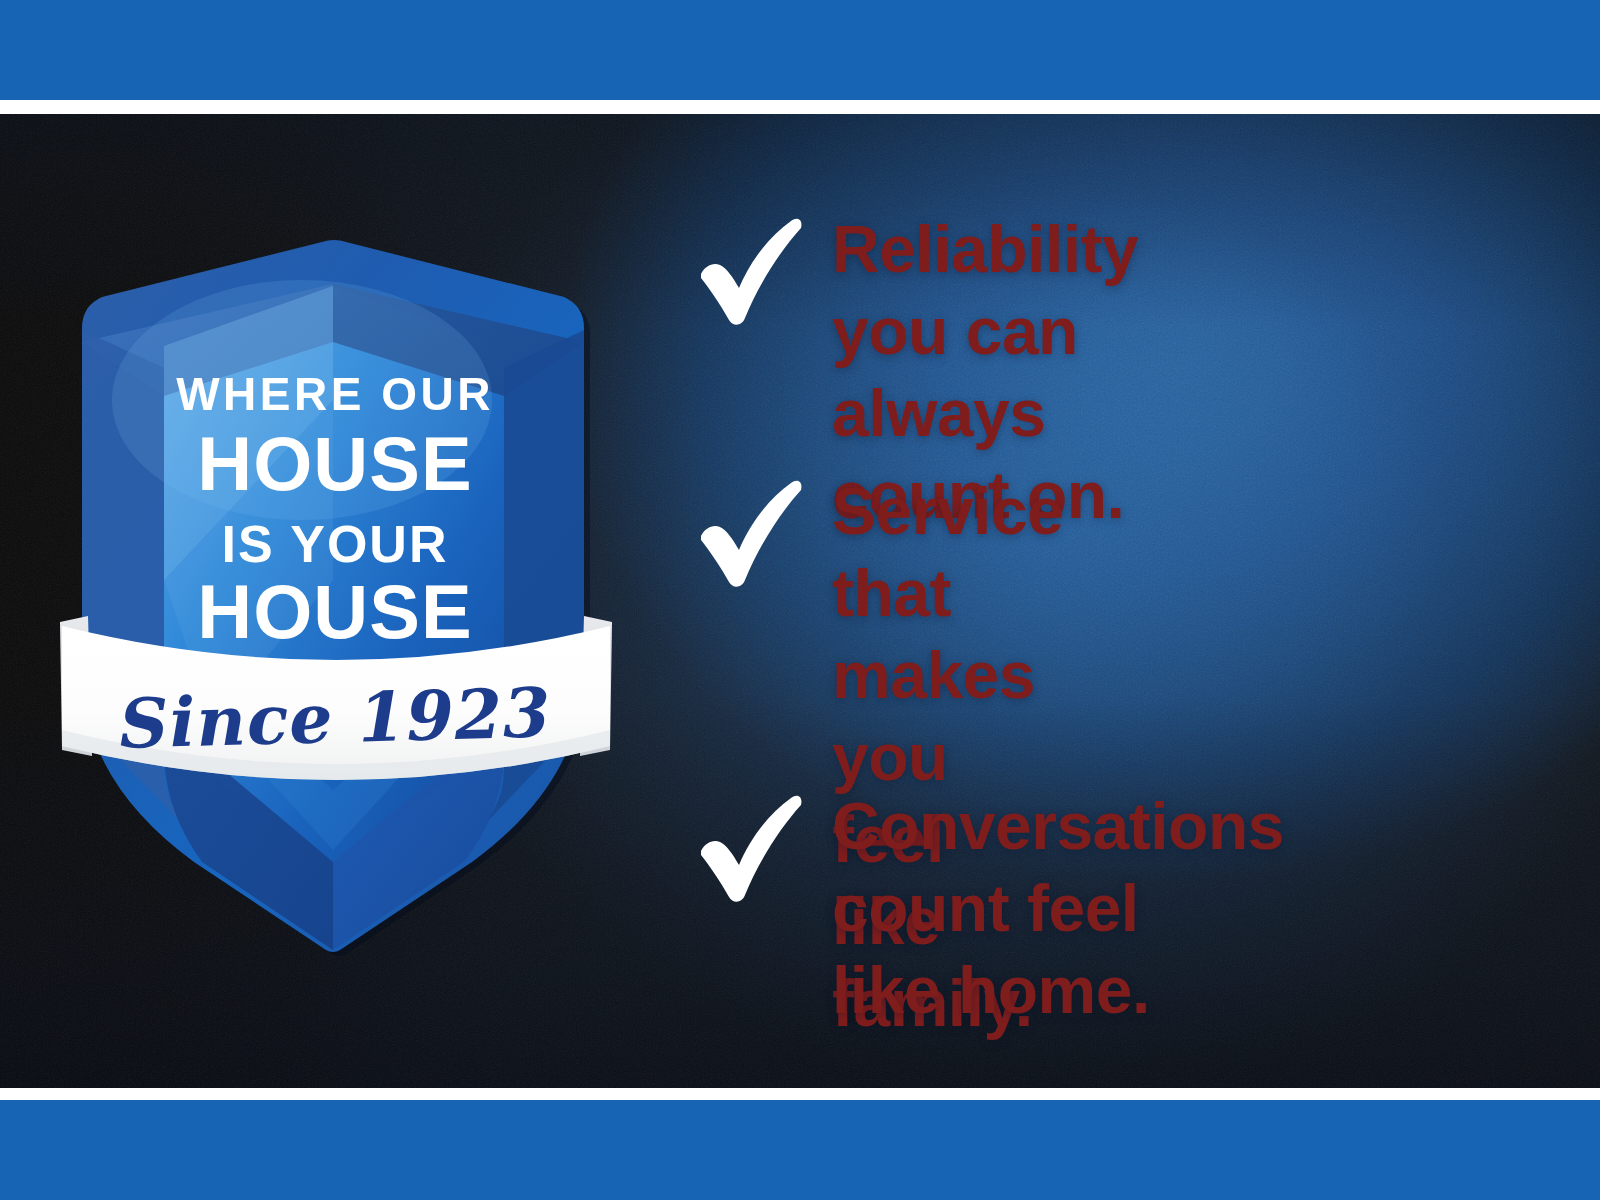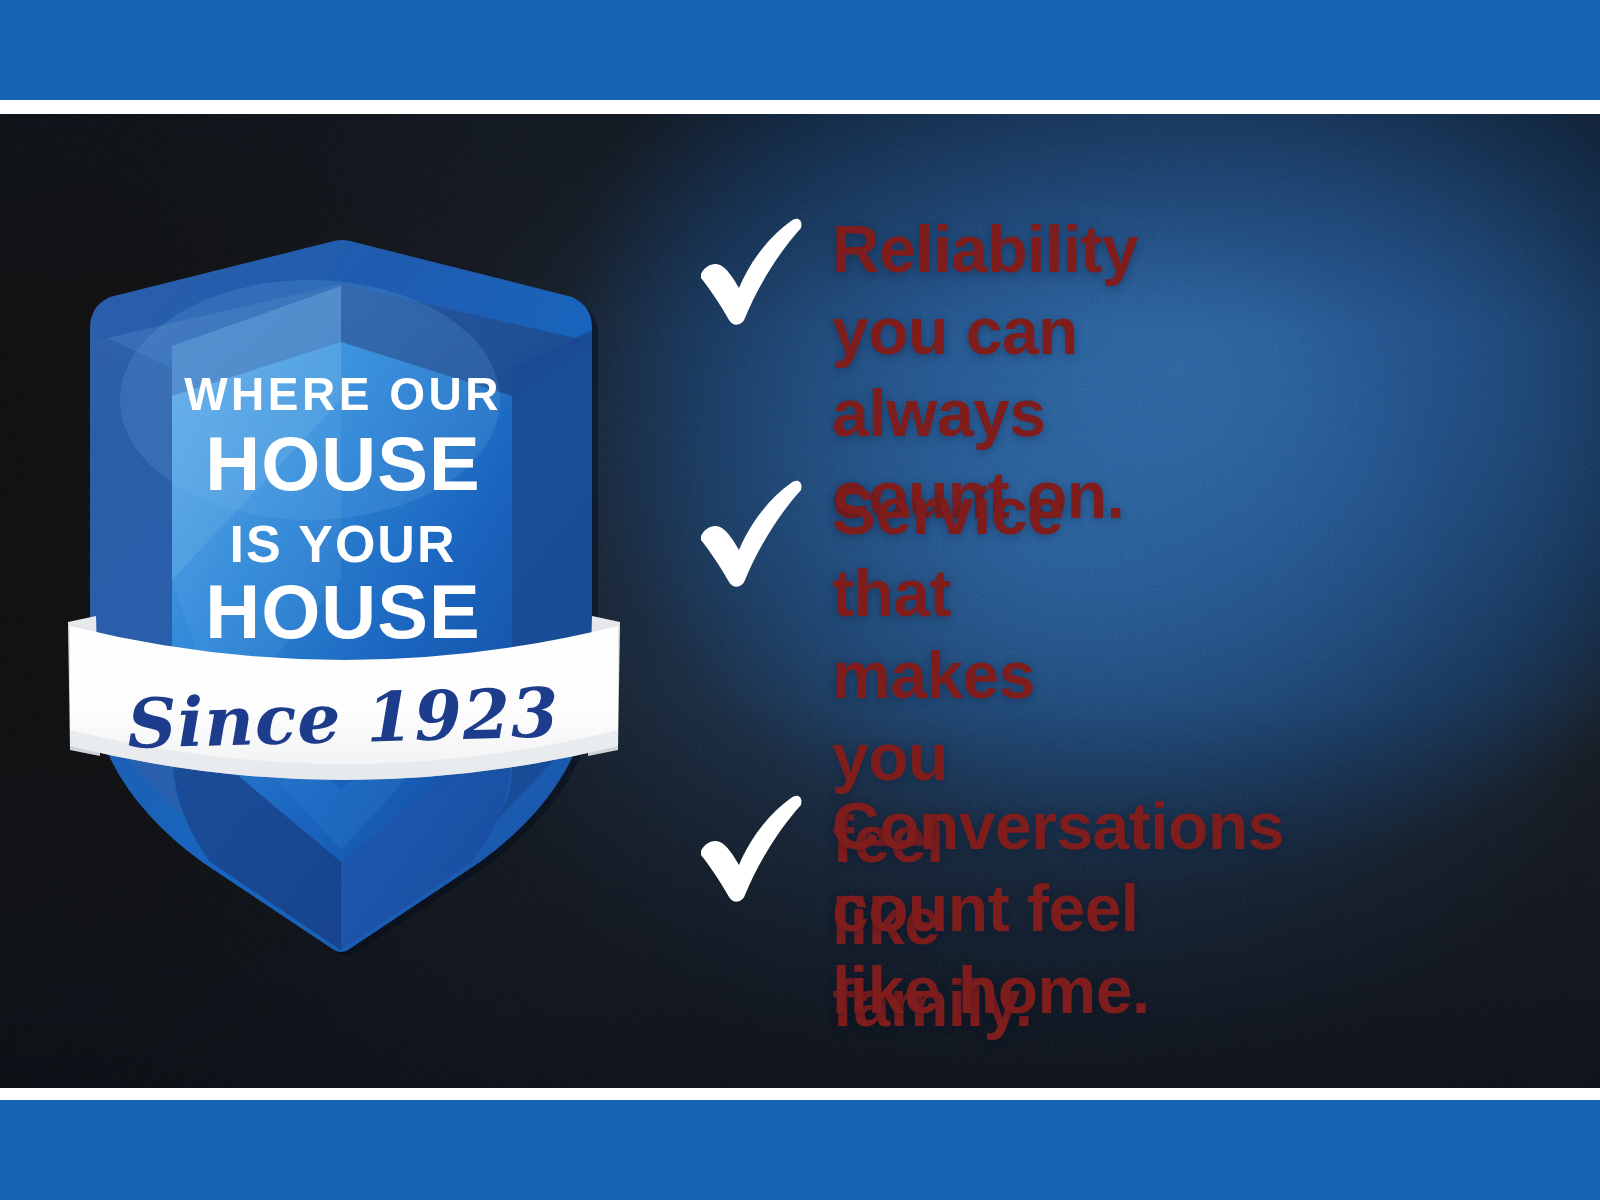--- a/index.html
+++ b/index.html
@@ -60,21 +60,21 @@
   .grain{
     position:absolute;left:-20px;top:-20px;width:1660px;height:1030px;
     opacity:.26;mix-blend-mode:overlay;pointer-events:none;
   }
   .grain-dark{
     position:absolute;left:-20px;top:-20px;width:1660px;height:1030px;
     opacity:.35;pointer-events:none;
   }
 
   
-  .badge{position:absolute;left:60px;top:250px;width:580px;height:720px;}
+  .badge{position:absolute;left:52px;top:250px;width:580px;height:720px;}
   .badge svg{display:block;width:580px;height:720px;overflow:visible;}
 
   .shield-line{
     fill:#ffffff;
     font-family:"Liberation Sans", sans-serif;
     font-weight:bold;
     text-anchor:middle;
   }
   .sl-small{font-size:46px;letter-spacing:3.5px;}
   .sl-big{font-size:76px;letter-spacing:1px;}

